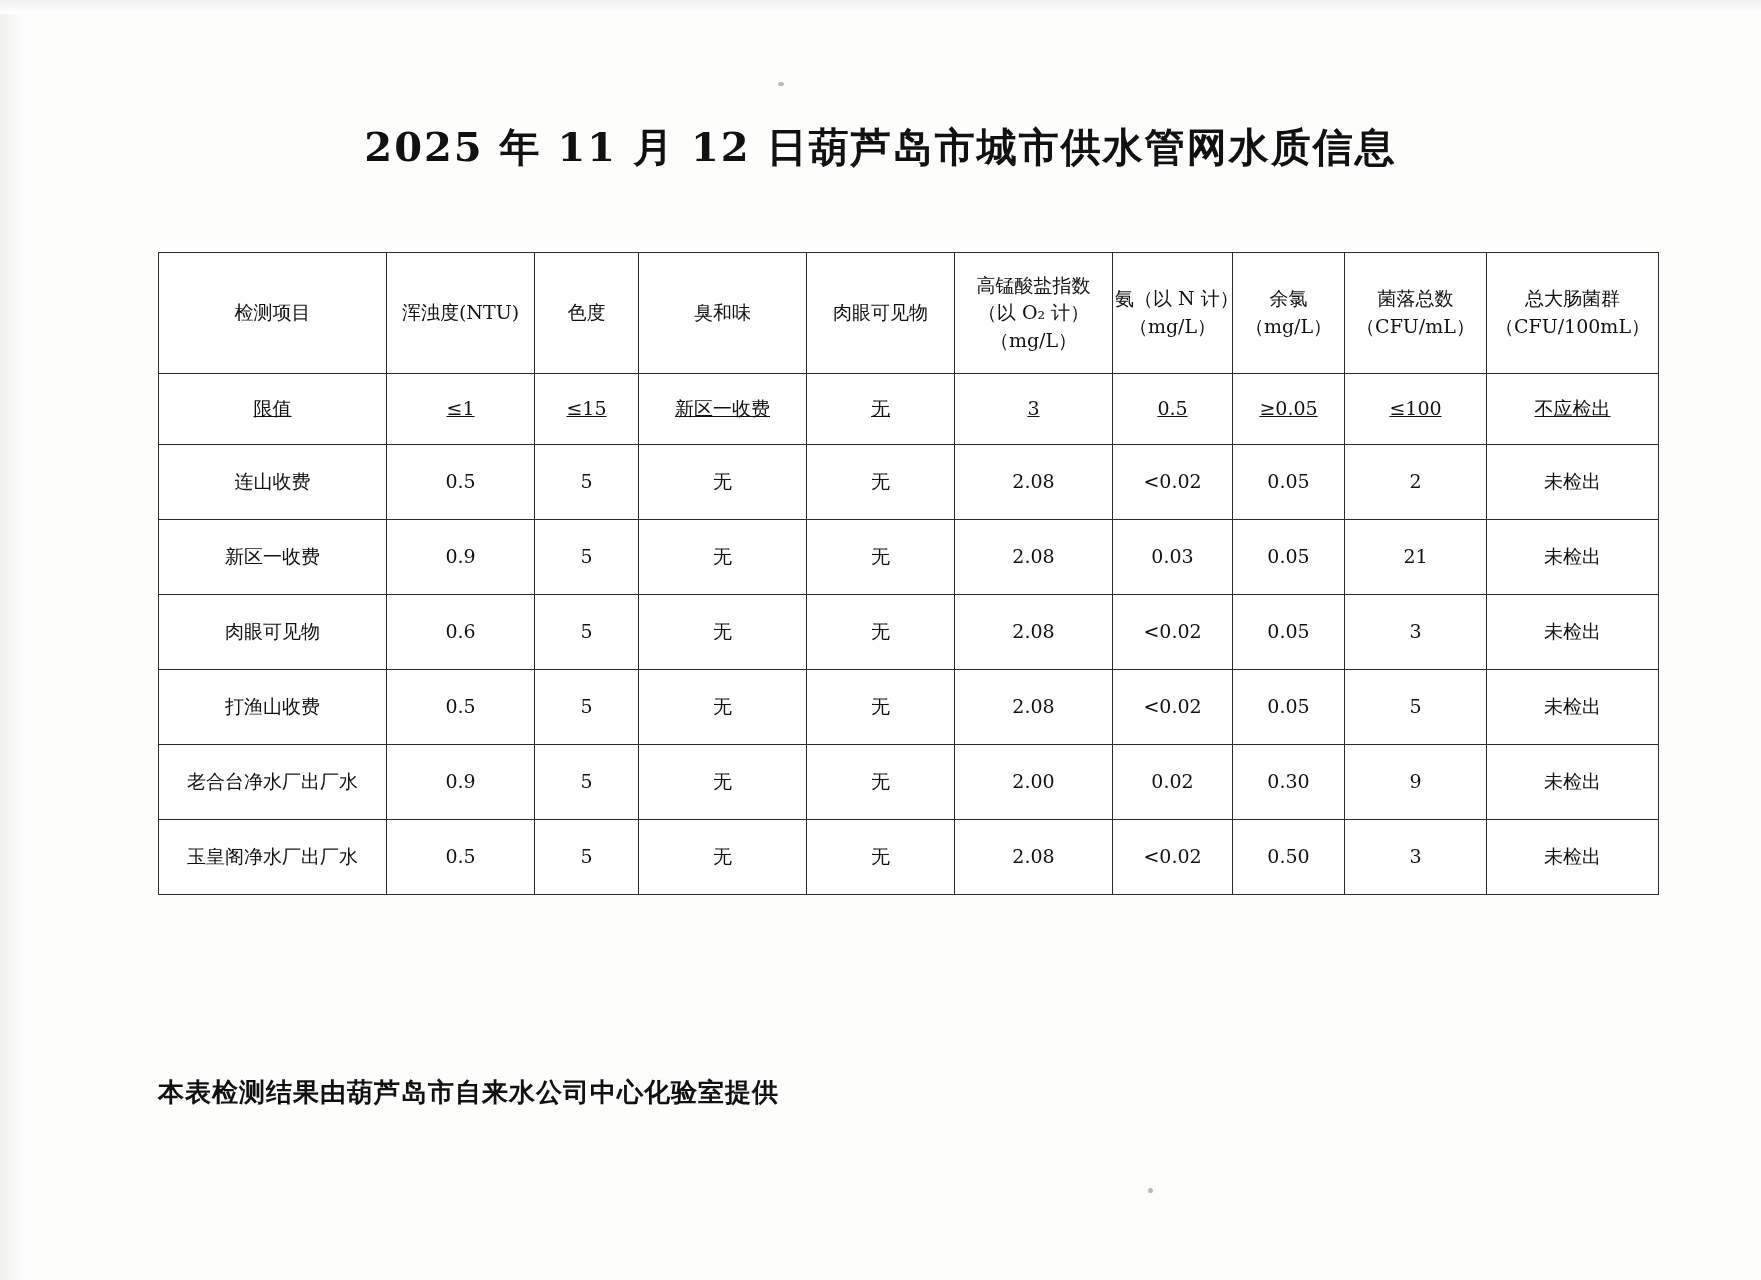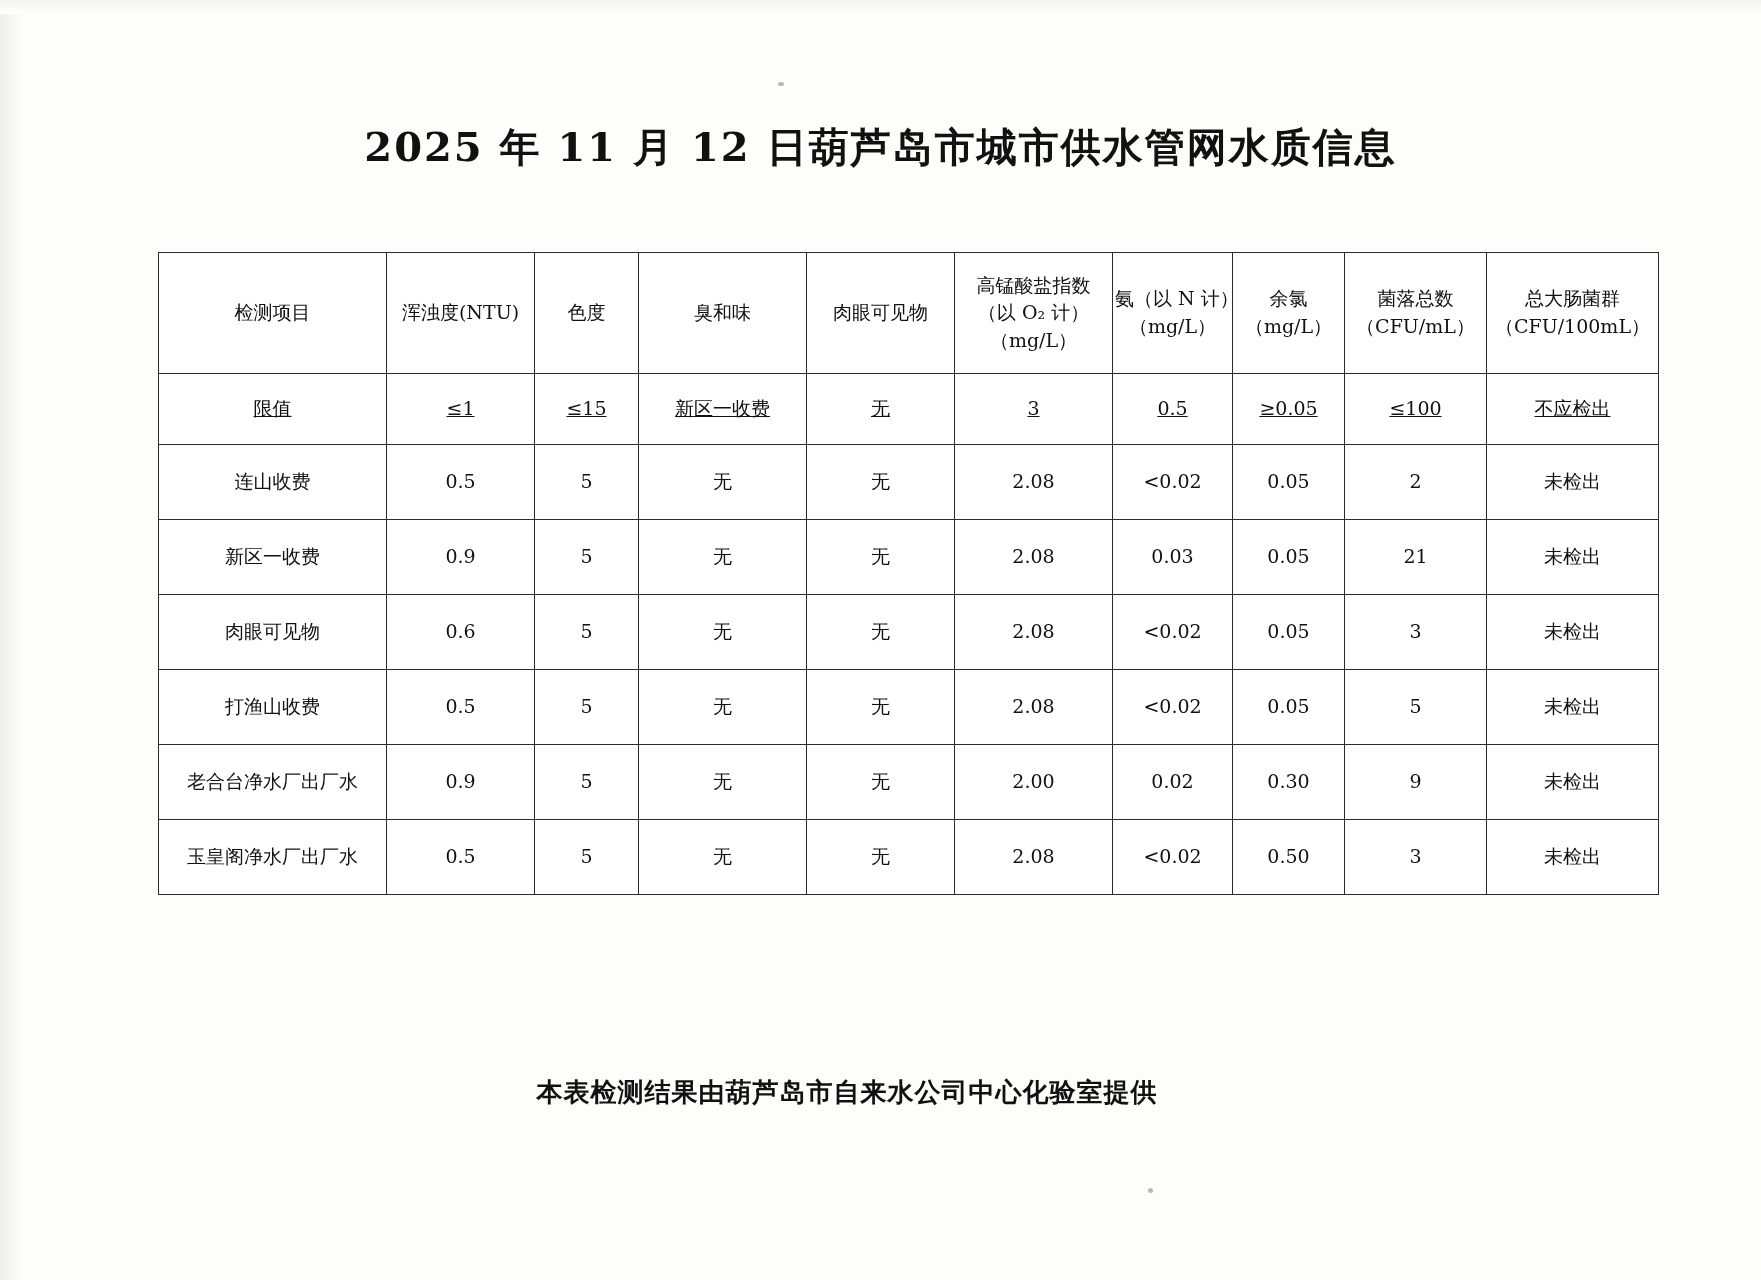--- a/index.html
+++ b/index.html
@@ -99,21 +99,21 @@
   .stack { display: block; }
   .stack span { display: block; }
   .nowrap { white-space: nowrap; }
 
   .footer-note {
     position: absolute;
     top: 1075px;
     left: 0;
     width: 1448px;
     margin-left: 158px;
-    text-align: center;
+    text-align: left;
     padding-right: 70px;
     box-sizing: border-box;
     font-family: "DejaVu Serif", serif;
     font-weight: bold;
     font-size: 26px;
     letter-spacing: 1px;
     color: #111;
   }
 </style>
 </head>

